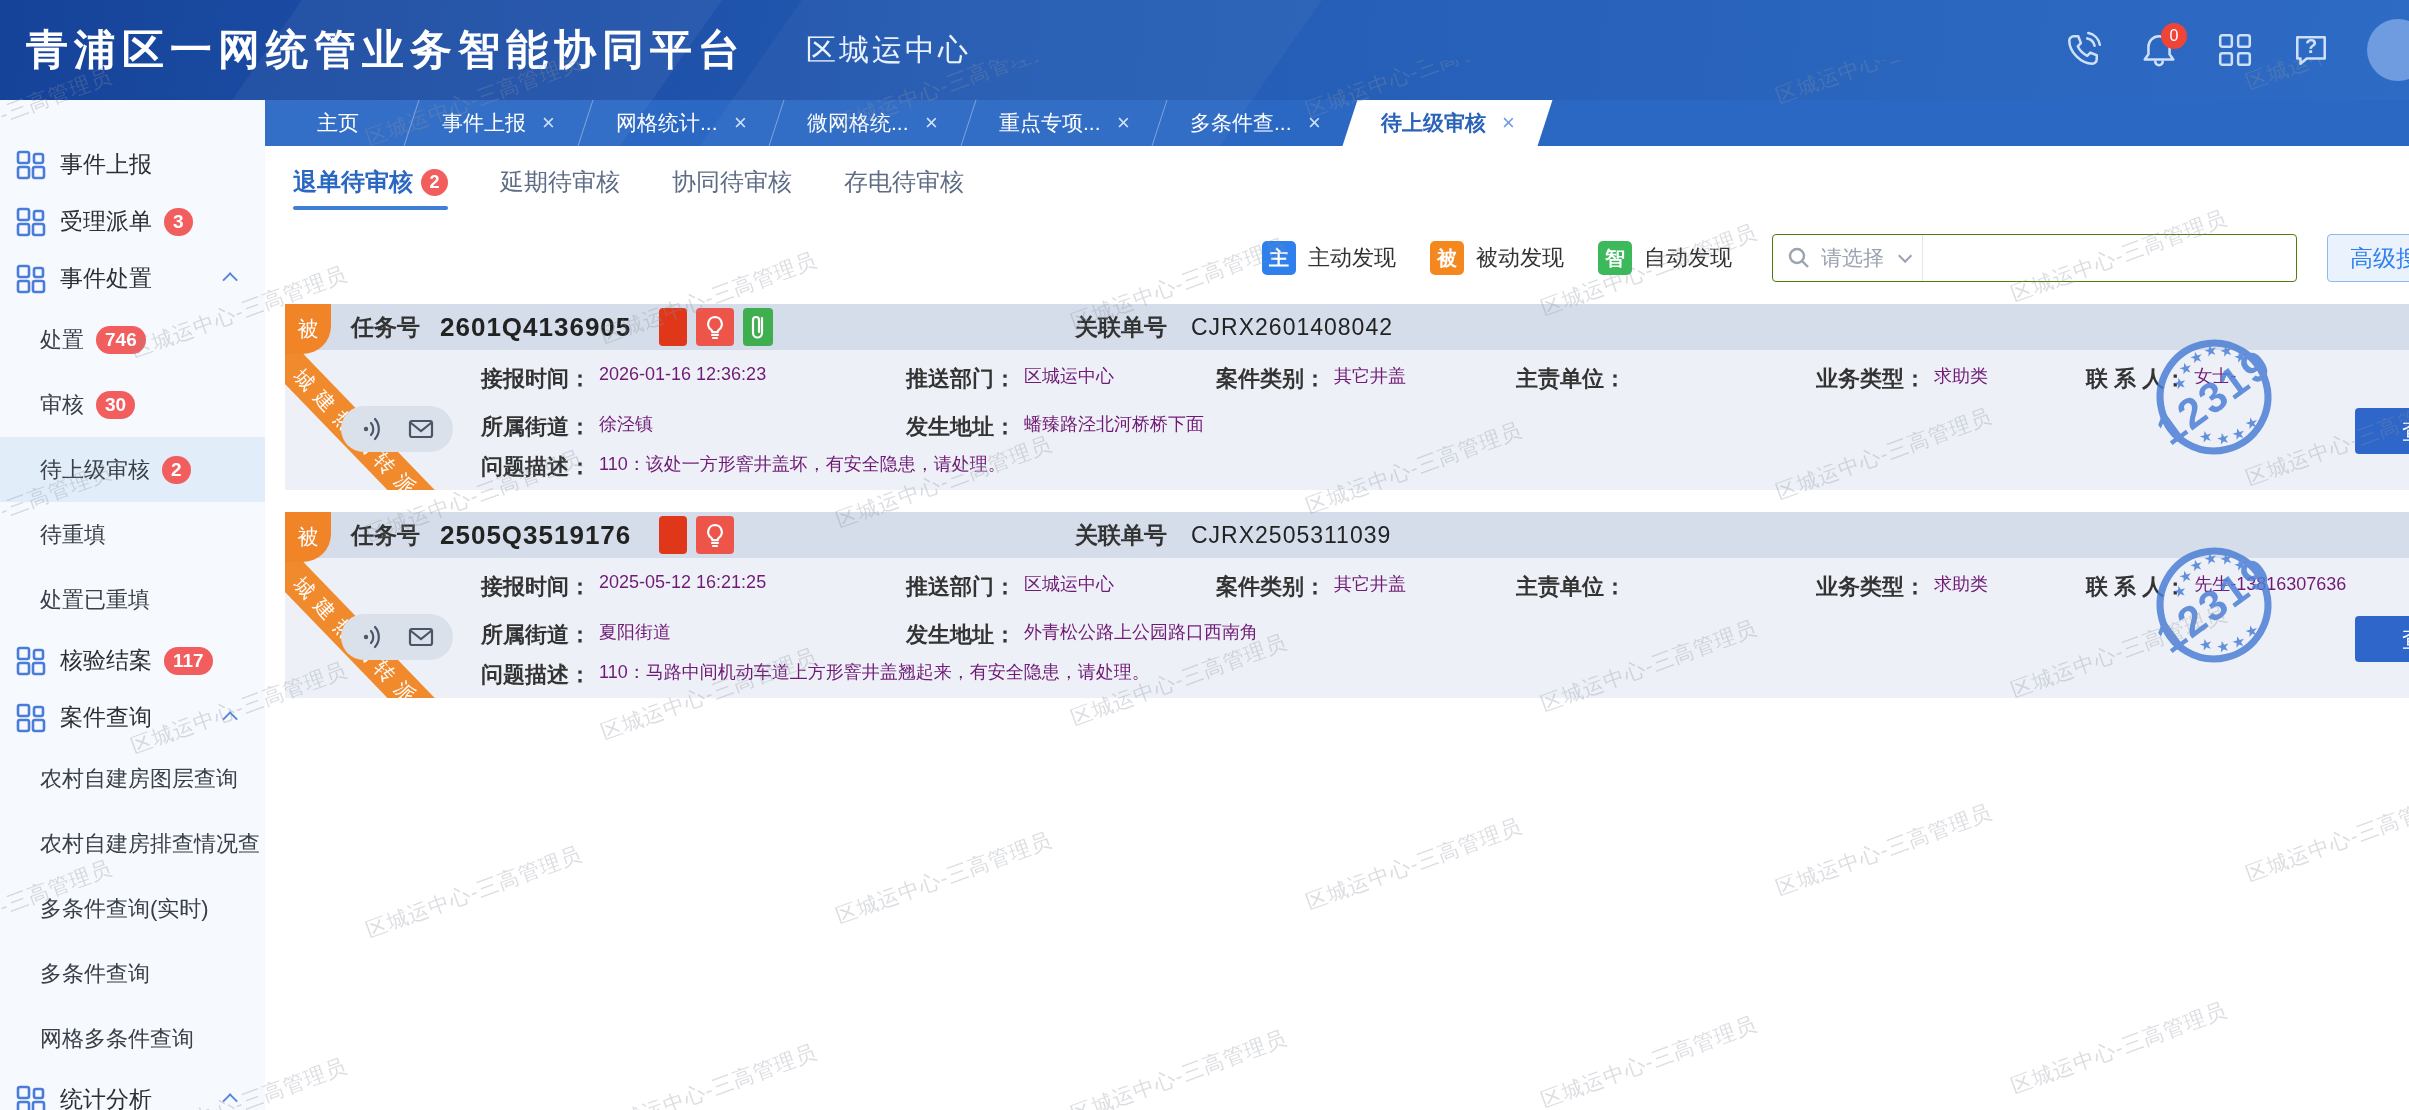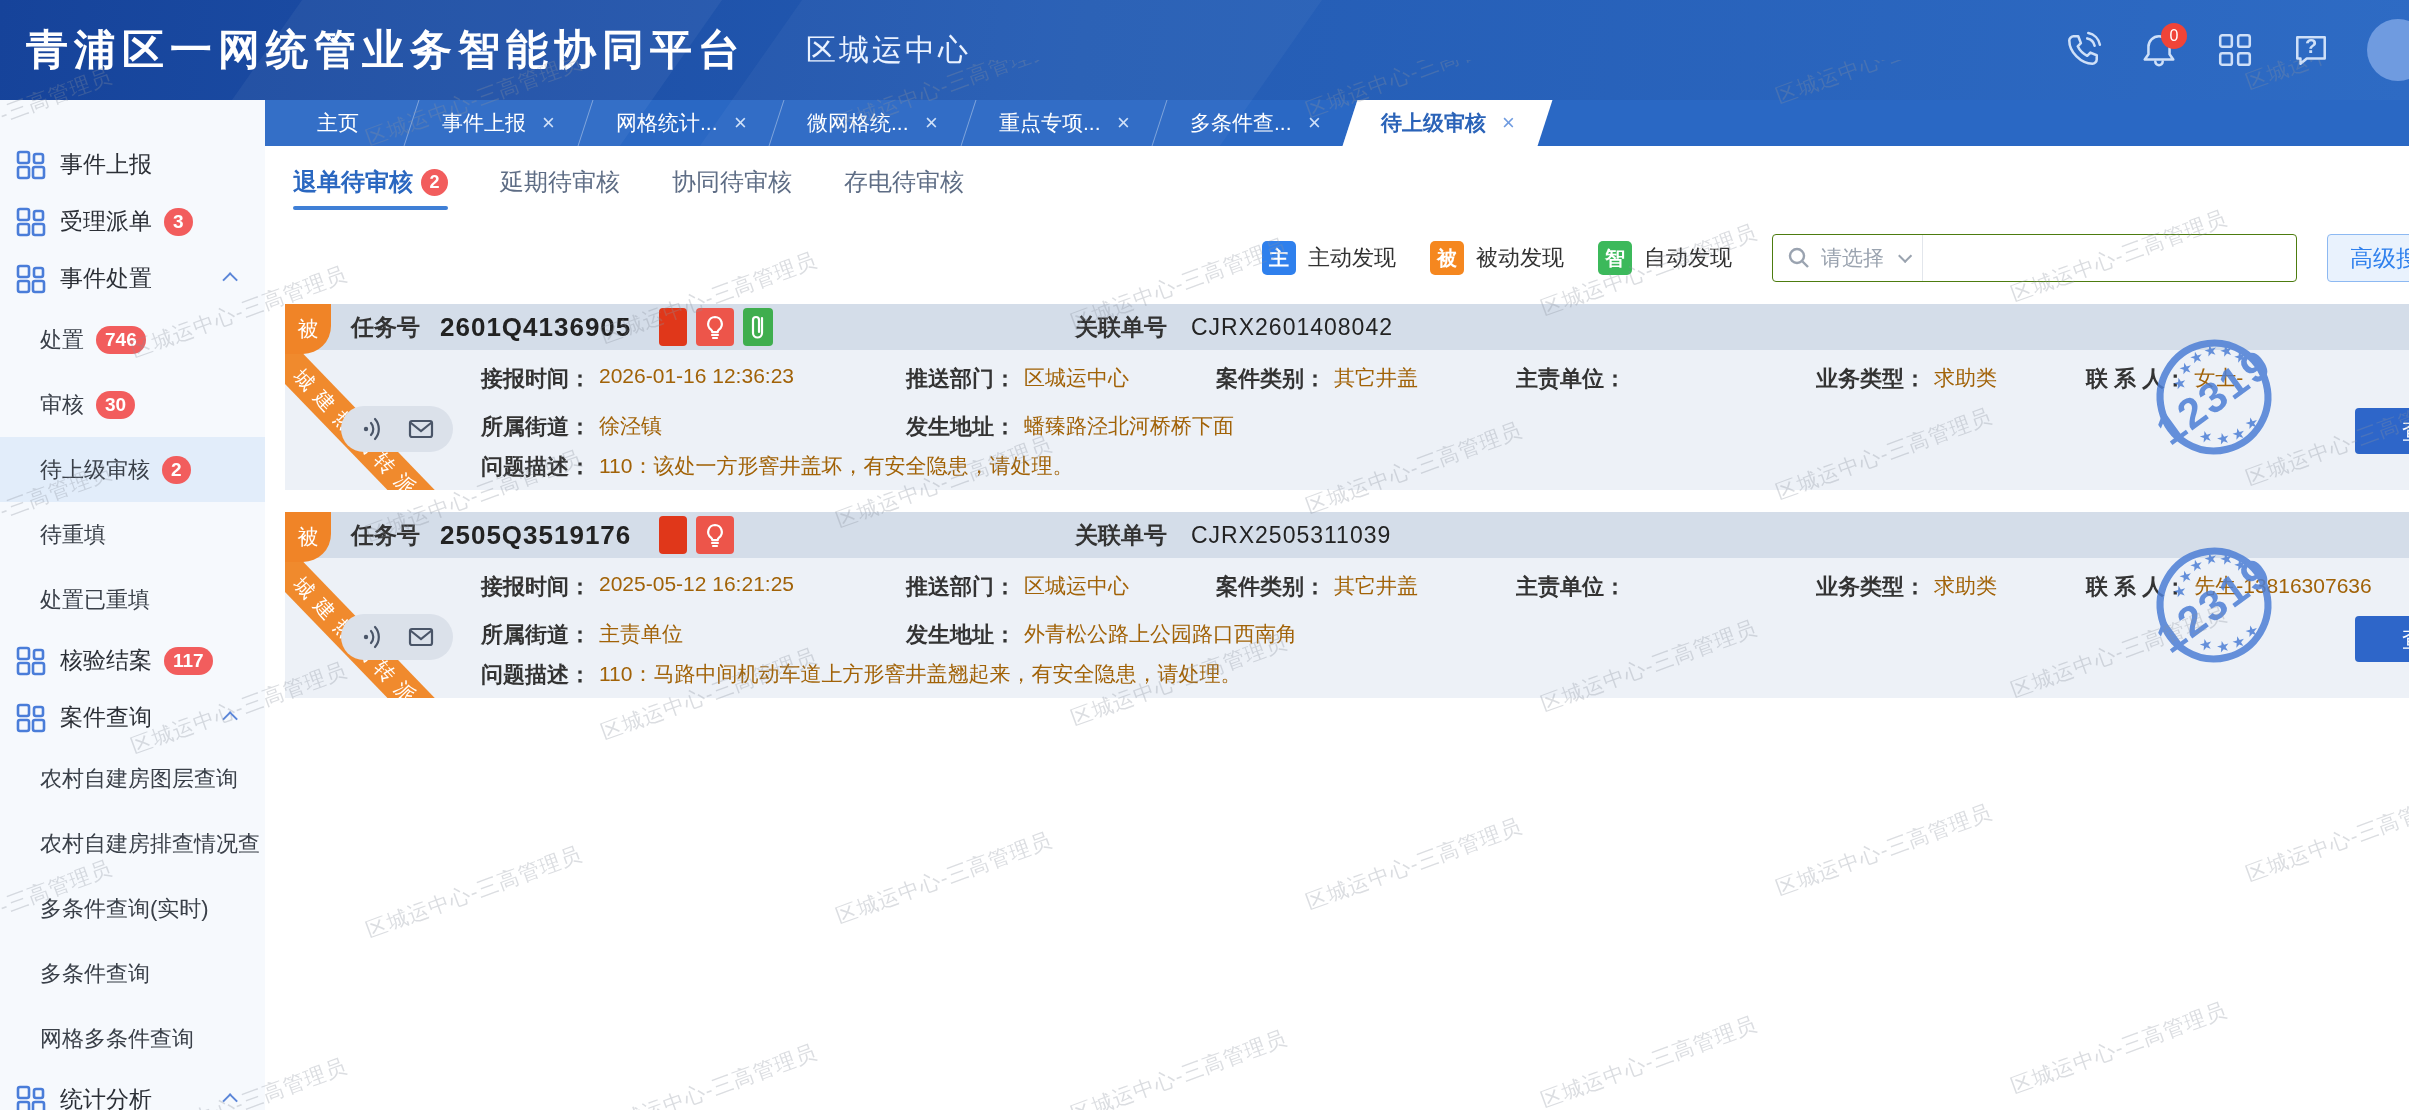--- a/index.html
+++ b/index.html
@@ -101,21 +101,21 @@
   .mini-bulb { width:38px; height:38px; background:#ed554a; }
   .mini-clip { width:30px; height:38px; background:#3fae4e; }
   .mini svg { stroke:#fff; fill:none; stroke-width:2.2; stroke-linecap:round; stroke-linejoin:round; }
   .rel-group { position:absolute; left:790px; display:flex; align-items:center; }
   .rel-label { font-size:23px; font-weight:bold; color:#333; margin-right:24px; }
   .rel-no { font-size:23px; color:#222; letter-spacing:1px; }
 
   .card-body { position:relative; height:140px; background:#edf1f7; }
   .field { position:absolute; display:flex; white-space:nowrap;margin-left:6px; }
   .f-label { font-size:22px; font-weight:bold; color:#333; }
-  .f-value { font-size:21px; color:#a16207; margin-left:8px; }
+  .f-value { font-size:18px; color:#701a75; margin-left:8px; }
   .ribbon-clip { position:absolute; left:0; top:0; width:235px; height:100%; overflow:hidden; pointer-events:none; }
   .ribbon { position:absolute; left:-72px; top:68px; width:290px; height:34px; background:#f08a2d;
             transform:rotate(46deg); display:flex; align-items:center; justify-content:center;
             color:#fff; font-size:20px; letter-spacing:9px; }
   .icon-pill { position:absolute; left:56px; top:56px; width:112px; height:46px; border-radius:24px;
                background:#dbe1ea; display:flex; align-items:center; justify-content:center; gap:20px; z-index:1; }
   .pill-btn { width:28px; height:28px; display:flex; align-items:center; justify-content:center; cursor:pointer; }
   .pill-btn svg { stroke:#4a5568; fill:none; stroke-width:2.2; stroke-linecap:round; }
   .stamp { position:absolute; left:1868px; top:-14px; width:122px; height:122px; transform:rotate(-14deg); opacity:.85; z-index:2; }
   .stamp-num { font-size:42px; font-weight:bold; fill:#4d7fd6; letter-spacing:2px; font-family:"Liberation Sans",sans-serif; }
@@ -529,21 +529,21 @@
           <div class="field" style="left:1525px; top:14px;">
             <span class="f-label">业务类型：</span>
             <span class="f-value">求助类</span>
           </div>
           <div class="field" style="left:1795px; top:14px;">
             <span class="f-label">联 系 人：</span>
             <span class="f-value">先生-13816307636</span>
           </div>
           <div class="field" style="left:190px; top:62px;">
             <span class="f-label">所属街道：</span>
-            <span class="f-value">主责单位</span>
+            <span class="f-value">夏阳街道</span>
           </div>
           <div class="field" style="left:615px; top:62px;">
             <span class="f-label">发生地址：</span>
             <span class="f-value">外青松公路上公园路口西南角</span>
           </div>
           <div class="field" style="left:190px; top:102px;">
             <span class="f-label">问题描述：</span>
             <span class="f-value">110：马路中间机动车道上方形窨井盖翘起来，有安全隐患，请处理。</span>
           </div>
 

